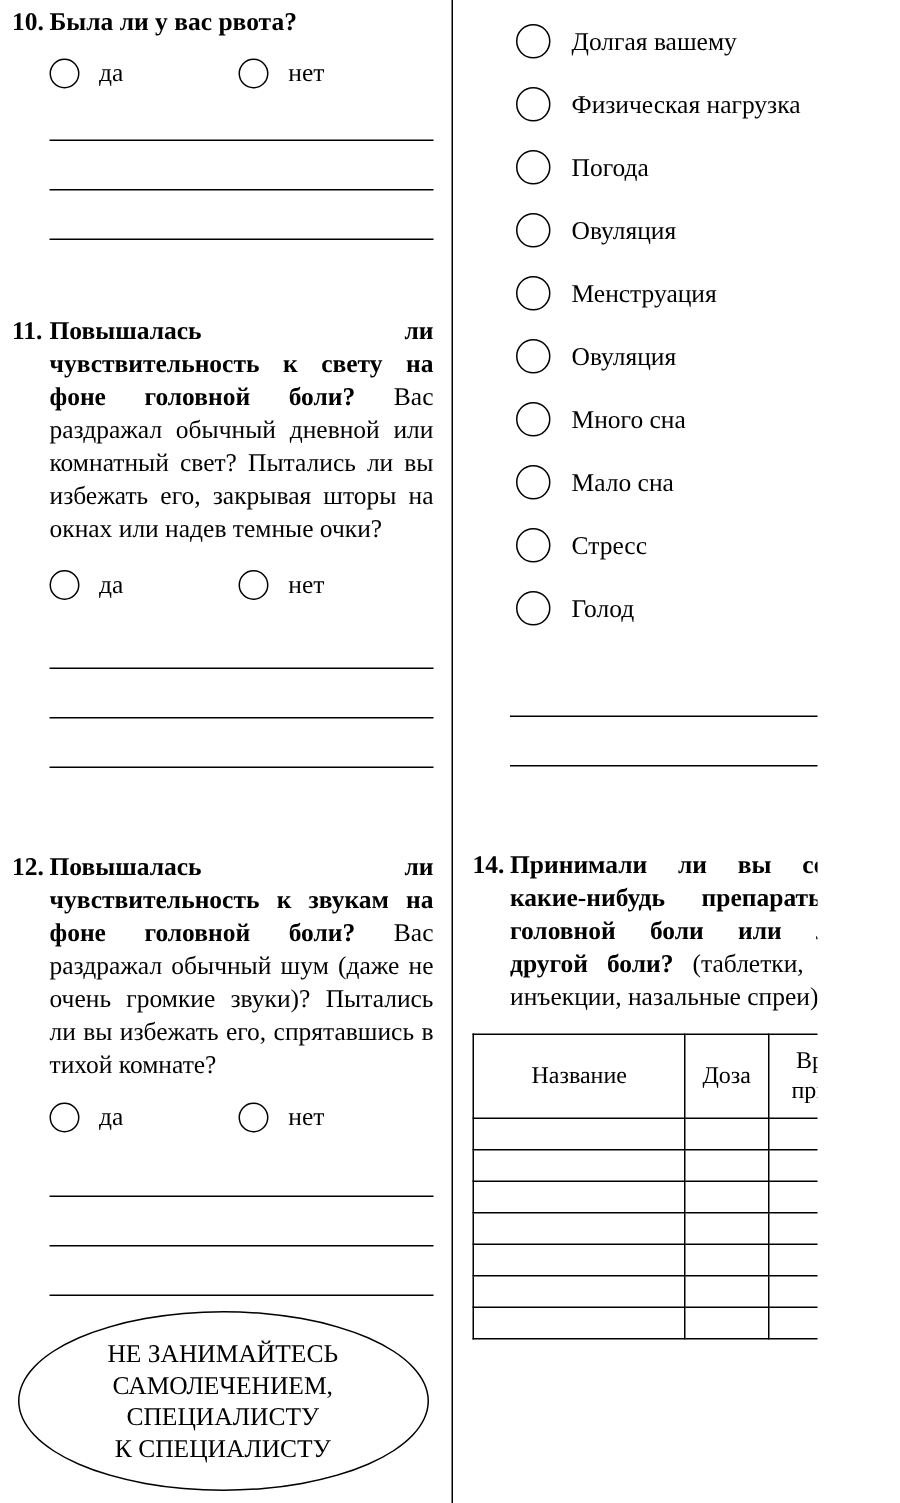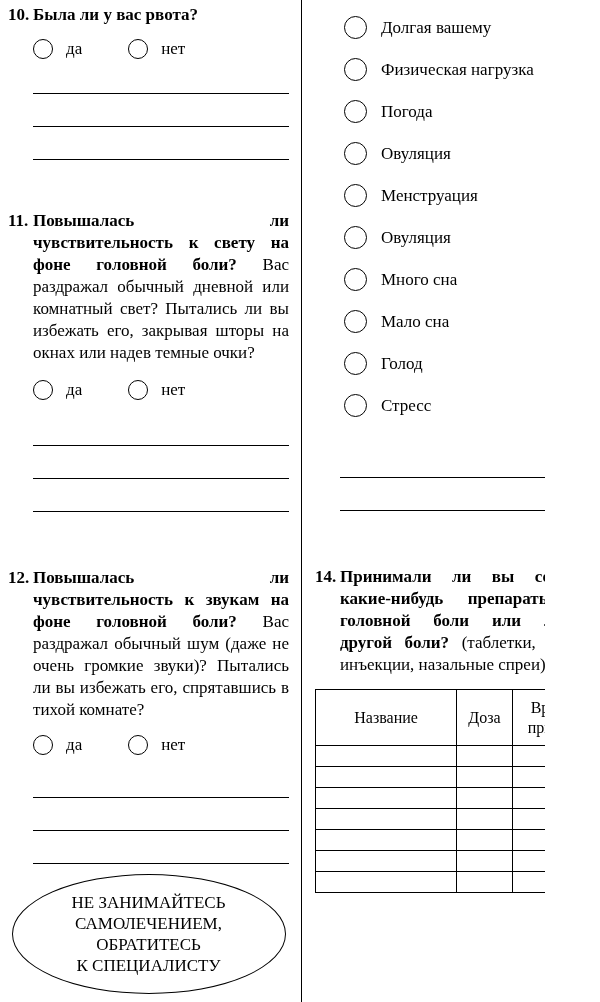--- a/index.html
+++ b/index.html
@@ -22,21 +22,21 @@
   
   .q {
     font-size:17px; line-height:22px;
     text-align:justify;
     padding-left:25px; text-indent:-25px;
   }
   .q-num { display:inline-block; width:25px; text-indent:0; font-weight:bold; }
   .q b { font-weight:bold; }
 
   
-  .radio-row { display:flex; margin-left:25px; margin-top:13px; }
+  .radio-row { display:flex; margin-left:25px; margin-top:13px;gap:31px; }
   .radio-option { display:flex; align-items:center; }
   .radio-option + .radio-option { margin-left:46px; }
   .circle {
     display:inline-block;
     width:20px; height:20px;
     border:1.5px solid #000; border-radius:50%;
     background:#fff;
     flex:0 0 auto;
   }
   .radio-label { font-size:17px; margin-left:13px; }
@@ -150,21 +150,21 @@
       <div class="write-lines">
         <div class="write-line"></div>
         <div class="write-line"></div>
         <div class="write-line"></div>
       </div>
     </section>
 
     <div class="ellipse">
       <div>НЕ ЗАНИМАЙТЕСЬ</div>
       <div>САМОЛЕЧЕНИЕМ,</div>
-      <div>ОБРАТИТЕСЬ</div>
+      <div>СПЕЦИАЛИСТУ</div>
       <div>К СПЕЦИАЛИСТУ</div>
     </div>
 
   </div>
 
   <div class="col col-right">
 
     <section class="qblock sec-q13">
 
       <div class="factors">
@@ -195,25 +195,25 @@
         <div class="factor-item">
           <span class="circle factor-circle"></span>
           <span class="factor-label">Много сна</span>
         </div>
         <div class="factor-item">
           <span class="circle factor-circle"></span>
           <span class="factor-label">Мало сна</span>
         </div>
         <div class="factor-item">
           <span class="circle factor-circle"></span>
+          <span class="factor-label">Стресс</span>
+        </div>
+        <div class="factor-item">
+          <span class="circle factor-circle"></span>
           <span class="factor-label">Голод</span>
-        </div>
-        <div class="factor-item">
-          <span class="circle factor-circle"></span>
-          <span class="factor-label">Стресс</span>
         </div>
       </div>
 
       <div class="write-lines">
         <div class="write-line"></div>
         <div class="write-line"></div>
       </div>
     </section>
 
     <section class="qblock sec-q14">

